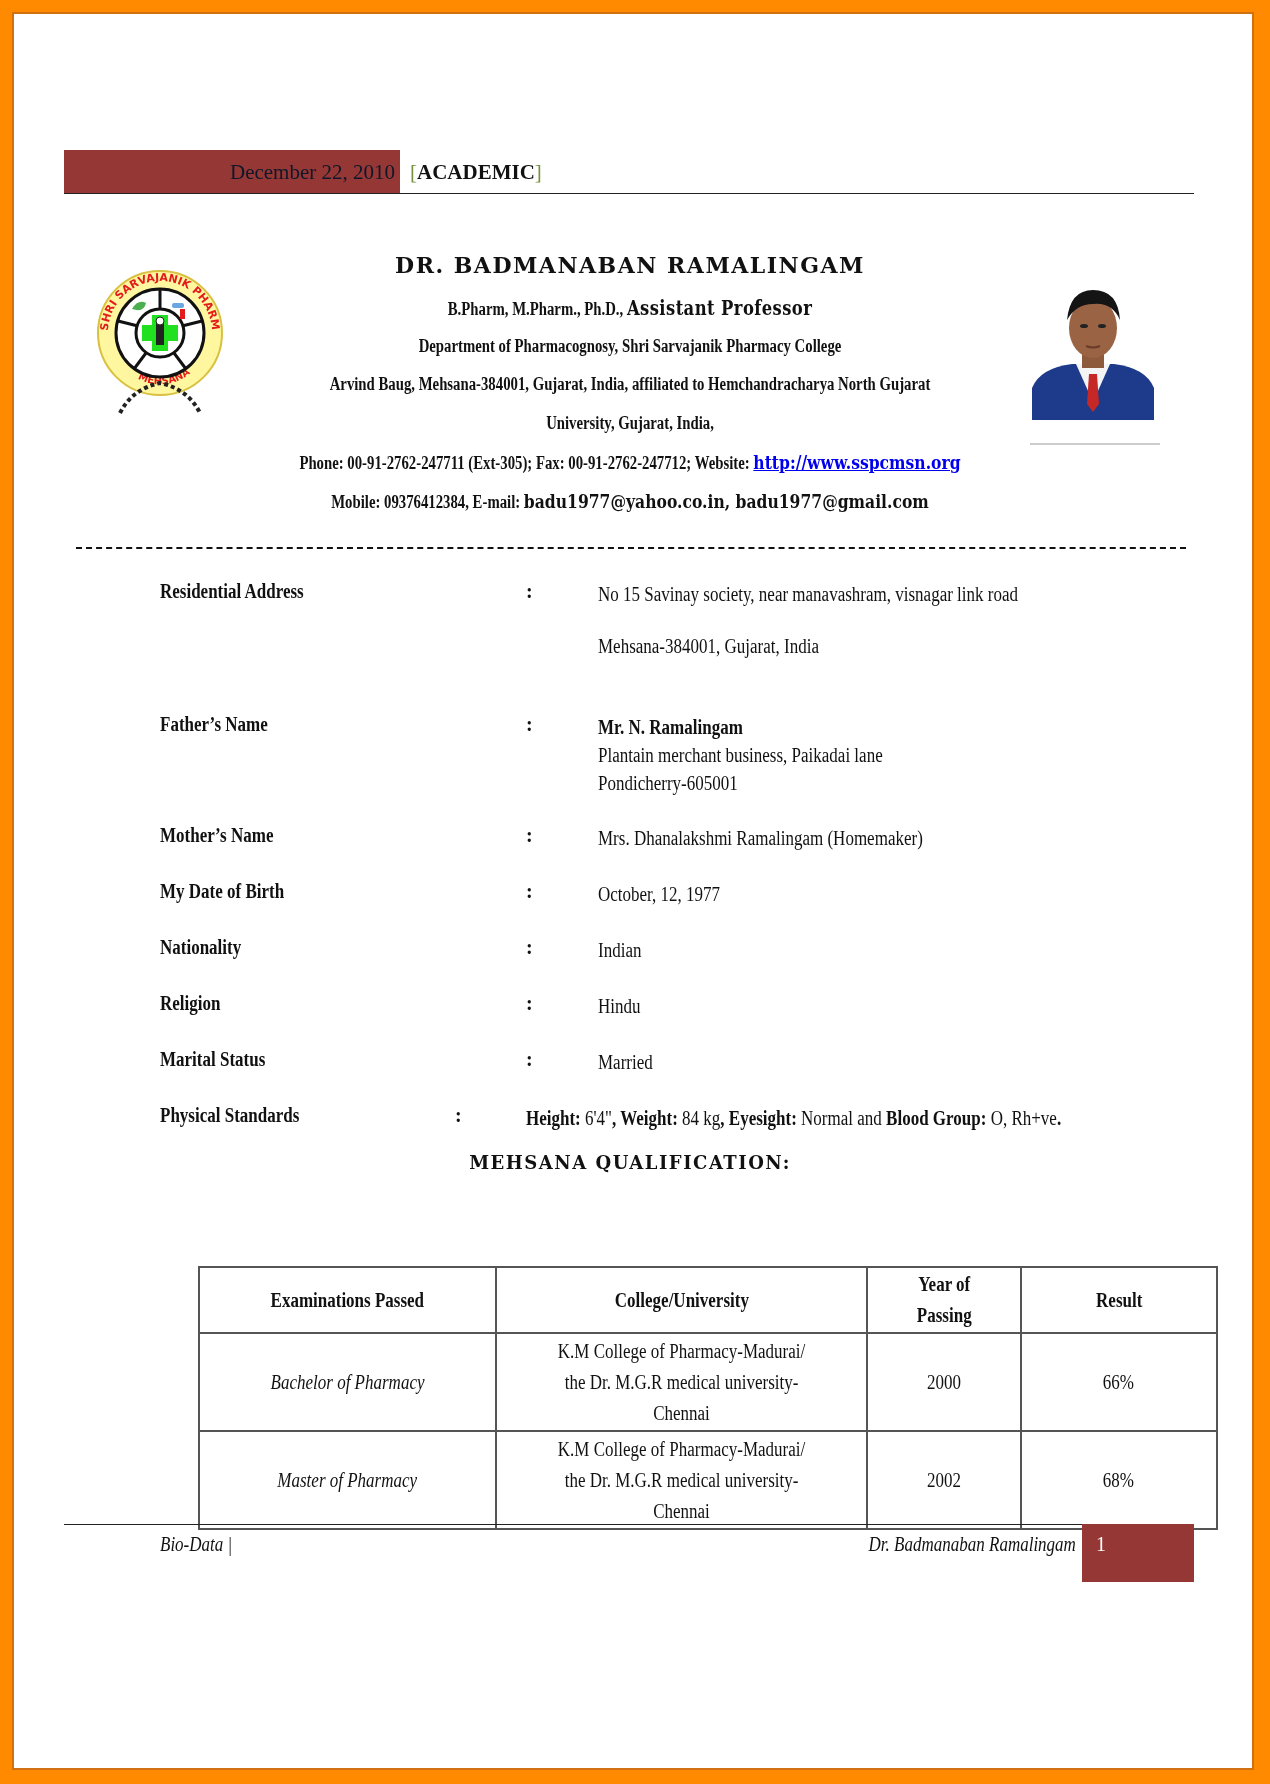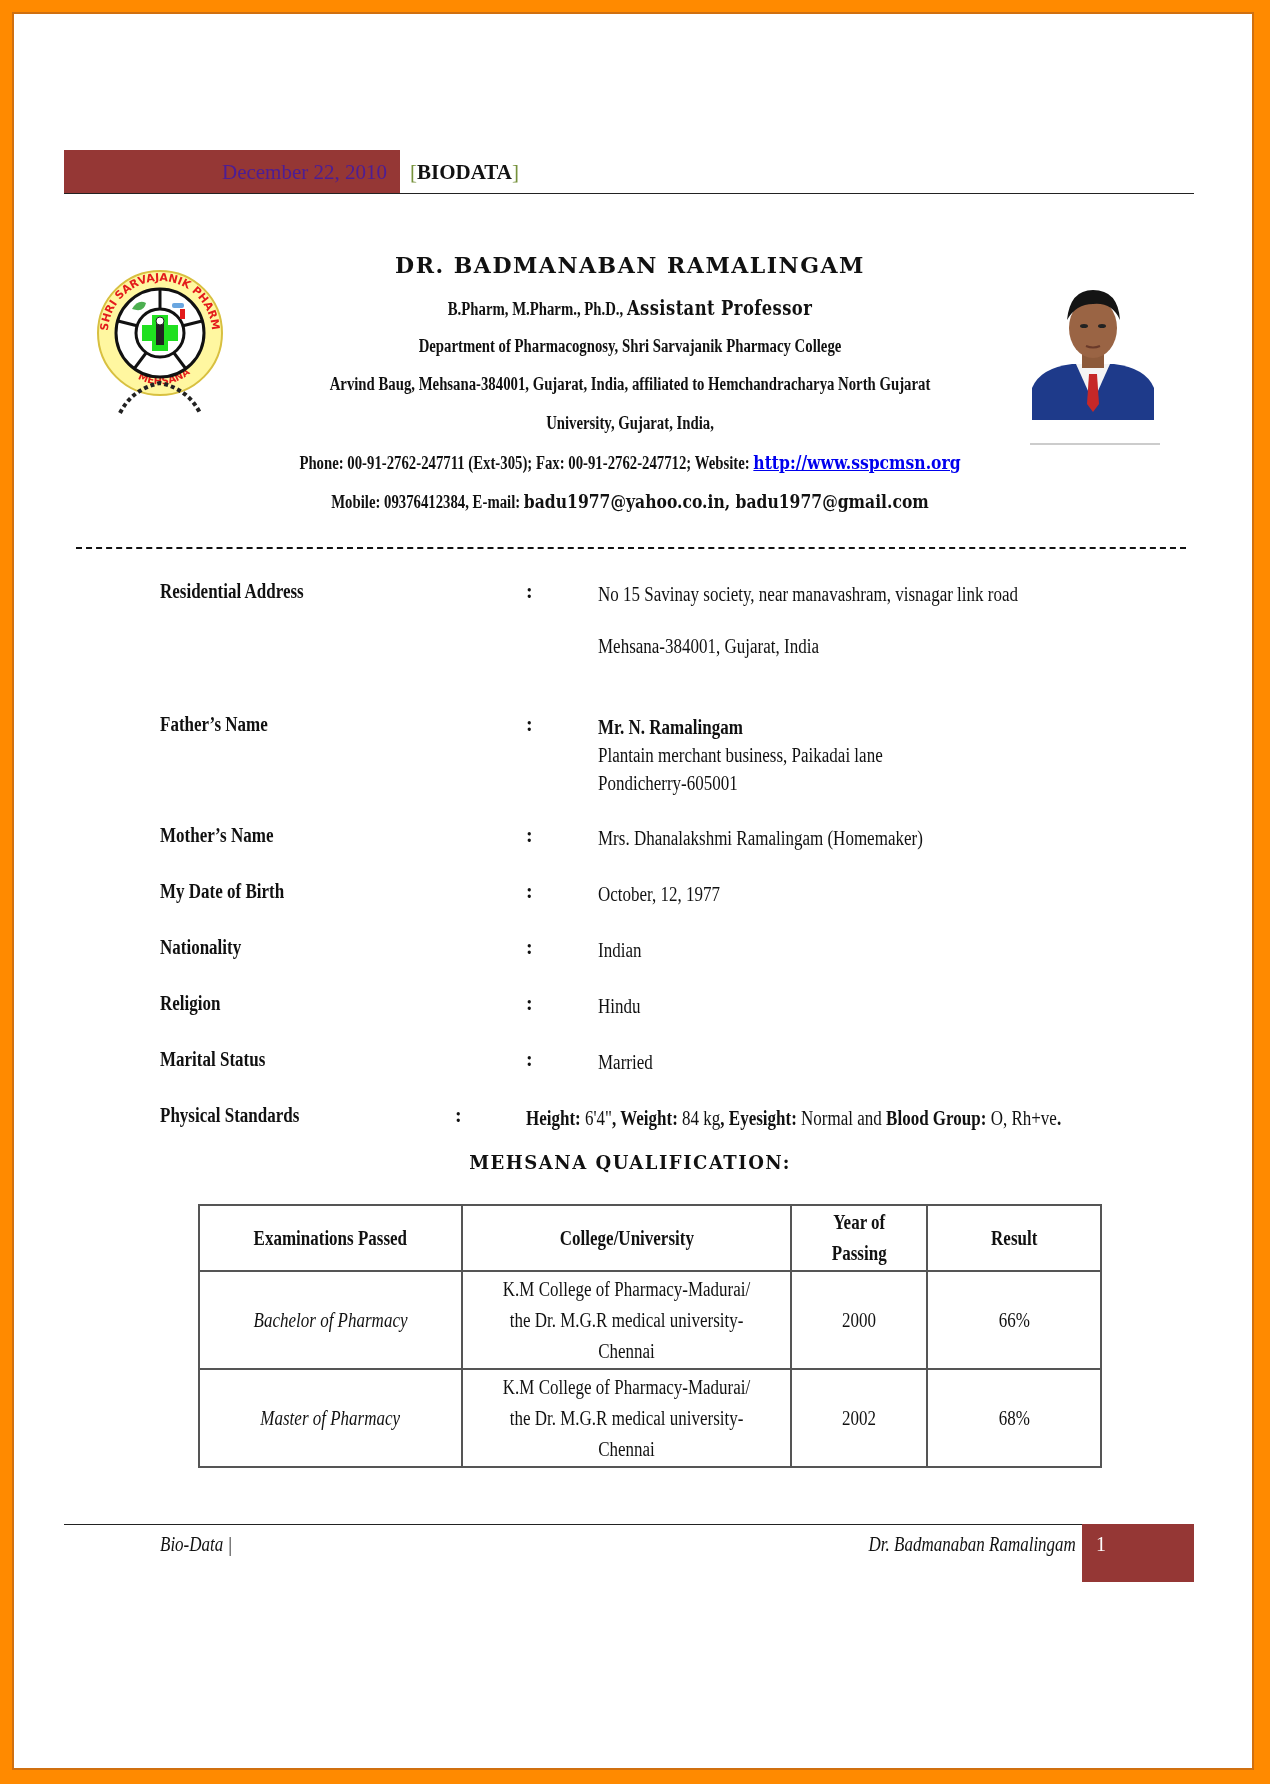--- a/index.html
+++ b/index.html
@@ -18,22 +18,22 @@
     position: absolute; left: 12px; top: 12px; width: 1242px; height: 1758px;
     border: 2px solid #d07010; box-sizing: border-box; pointer-events: none;
   }
   
   .hdr-band {
     position: absolute; left: 64px; top: 150px; width: 336px; height: 44px;
     background: #953735;
   }
   .hdr-date {
     position: absolute; left: 64px; top: 150px; width: 336px; height: 44px;
-    text-align: right; padding-right: 13px; box-sizing: border-box;
-    font-size: 21px; line-height: 44px; color: #4c1d95;
+    text-align: right; padding-right: 5px; box-sizing: border-box;
+    font-size: 21px; line-height: 44px; color: #0f172a;
   }
   .hdr-title {
     position: absolute; left: 410px; top: 150px; height: 44px;
     font-size: 21px; line-height: 44px; font-weight: bold; color: #111;
   }
   .hdr-title .br { color: #76923c; font-weight: normal; }
   .hdr-rule {
     position: absolute; left: 64px; top: 193px; width: 1130px; height: 1px; background: #222;
   }
 
@@ -85,21 +85,21 @@
   .phys .colon { left: 295px; }
   .phys .val { left: 366px; }
 
   .acad-title {
     position: absolute; left: 200px; top: 1152px; width: 860px; text-align: center;
     font-family: "DejaVu Serif", serif; font-weight: bold; font-size: 18px; letter-spacing: 1.5px;
   }
 
   
   table.qual {
-    position: absolute; left: 198px; top: 1204px; width: 904px;
+    position: absolute; left: 198px; top: 1266px; width: 1020px;
     border-collapse: collapse; font-size: 20px;
   }
   table.qual td, table.qual th {
     border: 2px solid #555; text-align: center; vertical-align: middle; padding: 0 6px;
     line-height: 31px;
   }
   table.qual th { font-weight: bold; height: 64px; }
   table.qual .sq { display: inline-block; transform: scaleX(0.85); }
   table.qual td.exam { font-style: italic; font-weight: normal; }
   col.c1 { width: 248px; } col.c2 { width: 310px; } col.c3 { width: 128px; } col.c4 { width: 164px; }
@@ -122,21 +122,21 @@
   }
 </style>
 </head>
 <body>
 
 <div class="page"></div>
 <div class="frame-edge"></div>
 
 <div class="hdr-band"></div>
 <div class="hdr-date">December 22, 2010</div>
-<div class="hdr-title"><span class="br">[</span><span>BIODATA</span><span class="br">]</span></div>
+<div class="hdr-title"><span class="br">[</span><span>ACADEMIC</span><span class="br">]</span></div>
 <div class="hdr-rule"></div>
 
 <div class="logo">
   <svg width="136" height="160" viewBox="0 0 136 160">
     <defs>
       <path id="arcTop" d="M 16 70 A 52 52 0 1 1 120 70"></path>
       <path id="arcBot" d="M 32 104 A 46 46 0 0 0 104 104"></path>
     </defs>
     <circle cx="68" cy="70" r="62" fill="#fff7a0" stroke="#d8c040" stroke-width="2"></circle>
     <text font-family="DejaVu Sans, sans-serif" font-size="11" font-weight="bold" fill="#e31b1b"><textPath href="#arcTop" startOffset="2">SHRI SARVAJANIK PHARMACY COLLEGE</textPath></text>

